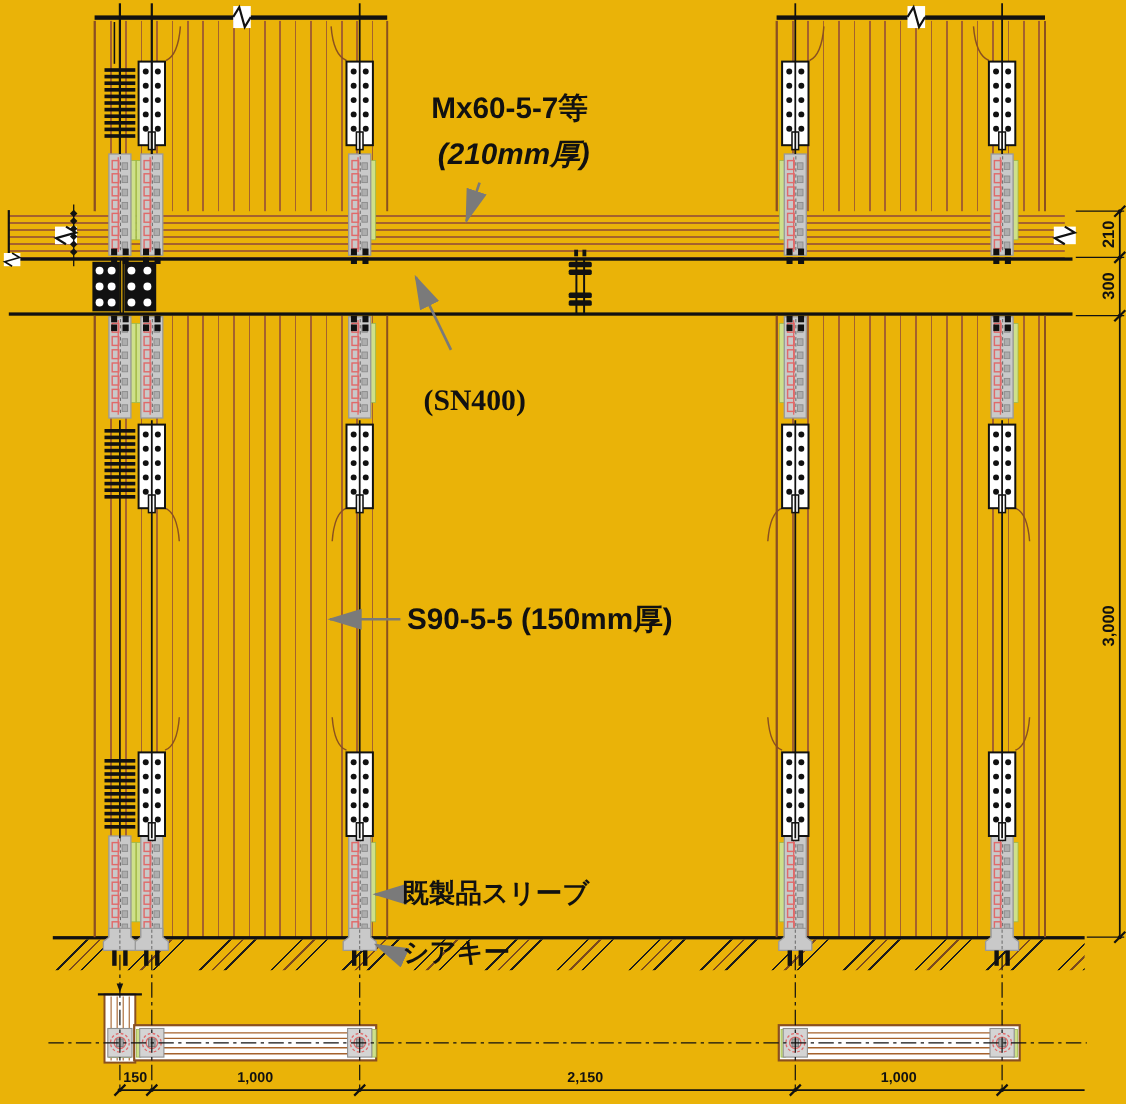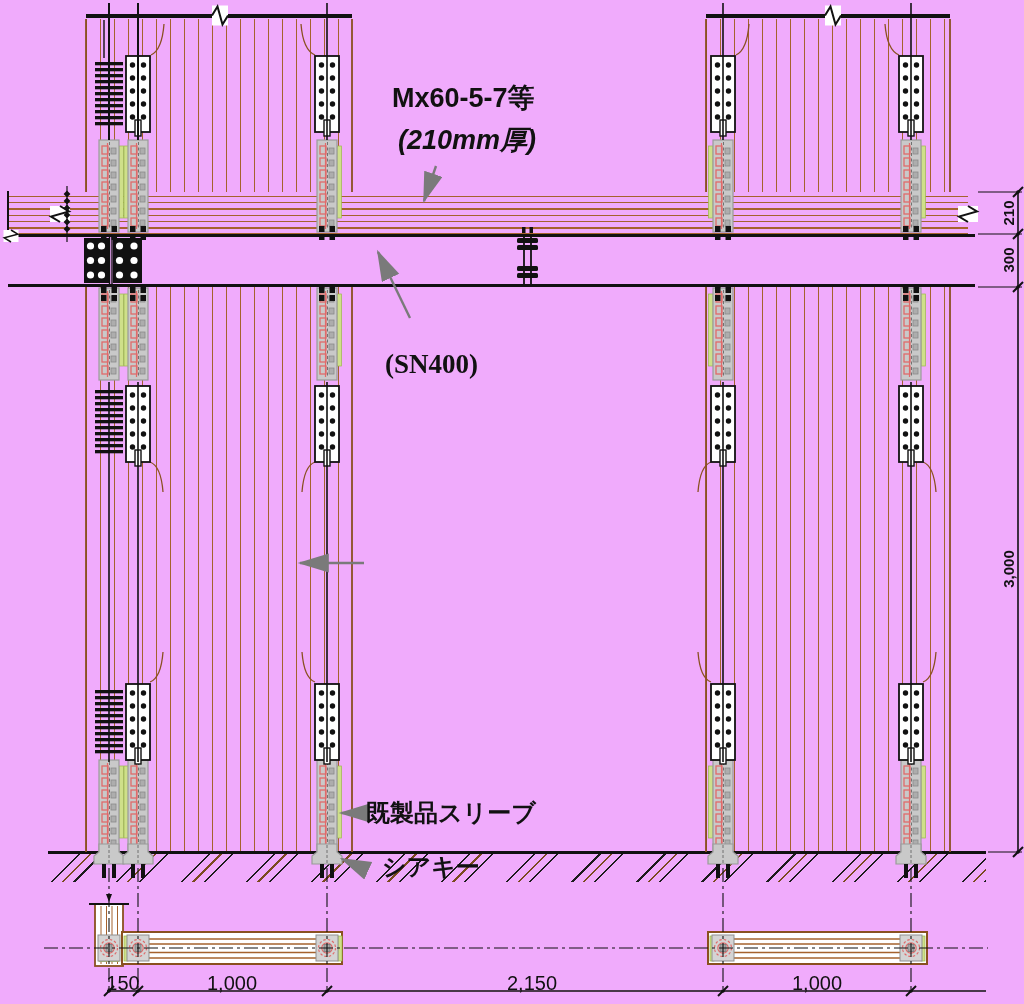--- a/index.html
+++ b/index.html
@@ -1,32 +1,32 @@
 <!DOCTYPE html>
 <html><head>
 <meta charset="utf-8">
 <style>
   html,body{margin:0;padding:0;background:#fff;}
-  #canvas{position:relative;width:1024px;height:1004px;background:#f0abfc;overflow:hidden;
+  #canvas{position:relative;width:1024px;height:1004px;background:#eab308;overflow:hidden;
           font-family:"Liberation Sans",sans-serif;}
   .abs{position:absolute;}
   .wall{background:repeating-linear-gradient(90deg,#a5622d 0,#a5622d 1.4px,transparent 1.4px,transparent 14px);}
   .band{background:repeating-linear-gradient(0deg,#a5622d 0,#a5622d 1.5px,transparent 1.5px,transparent 6.3px);}
   .flange{background:#111;}
   .topline{background:#111;}
   .groundline{background:#111;}
   .hatch{background:repeating-linear-gradient(-45deg,
       #1c1c1c 0,#1c1c1c 1.6px,transparent 1.6px,transparent 8px,
       #7a4a1e 8px,#7a4a1e 9.6px,transparent 9.6px,transparent 16px,
       #1c1c1c 16px,#1c1c1c 17.6px,transparent 17.6px,transparent 46px);}
   svg.overlay{position:absolute;left:0;top:0;}
   .lbl{position:absolute;color:#111;font-weight:bold;white-space:nowrap;line-height:1.1;}
   .lbl-big{font-size:27px;}
   .lbl-med{font-size:24px;}
-  .dim{position:absolute;color:#111;font-weight:normal;font-size:20px;white-space:nowrap;
+  .dim{position:absolute;color:#111;font-weight:bold;font-size:13px;white-space:nowrap;
        transform:translateX(-50%);}
   .dimv{position:absolute;color:#111;font-weight:bold;font-size:15px;white-space:nowrap;
         transform:translate(-50%,-50%) rotate(-90deg);}
 </style>
 </head>
 <body>
 
 <div id="canvas">
 
   <div class="abs wall" style="left:86px;top:19px;width:266px;height:173px;"></div>
@@ -404,24 +404,25 @@
       <line x1="362" y1="813" x2="341" y2="813" marker-end="url(#ah)"></line>
       <line x1="362" y1="868" x2="342" y2="859" marker-end="url(#ah)"></line>
     </g>
   </svg>
 
   <div class="lbl lbl-big" style="left:392px;top:84px;">Mx60-5-7等</div>
   <div class="lbl lbl-big" style="left:398px;top:126px;font-style:italic;">(210mm厚)</div>
 
   <div class="lbl lbl-big" style="left:385px;top:350px;font-family:Liberation Serif, serif;">(SN400)</div>
 
+  <div class="lbl lbl-big" style="left:370px;top:549px;">S90-5-5 (150mm厚)</div>
 
   <div class="lbl lbl-med" style="left:366px;top:800px;text-align:right;">既製品スリーブ</div>
 
-  <div class="lbl lbl-med" style="left:366px;top:854px;margin-left:16px;">シアキー</div>
+  <div class="lbl lbl-med" style="left:366px;top:854px;">シアキー</div>
 
   <div class="dim" style="left:123px;top:972px;">150</div>
   <div class="dim" style="left:232px;top:972px;">1,000</div>
   <div class="dim" style="left:532px;top:972px;">2,150</div>
   <div class="dim" style="left:817px;top:972px;">1,000</div>
 
   <div class="dimv" style="left:1008px;top:213px;">210</div>
   <div class="dimv" style="left:1008px;top:260px;">300</div>
   <div class="dimv" style="left:1008px;top:569px;">3,000</div>
 

